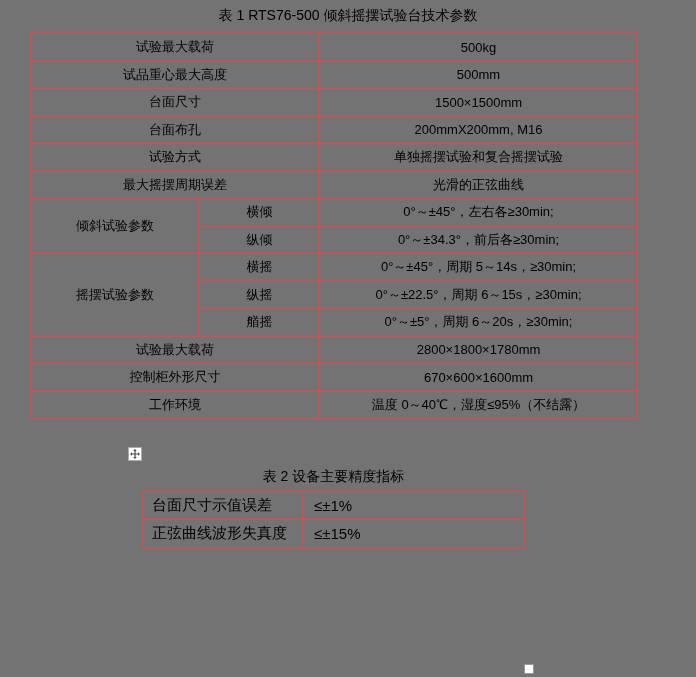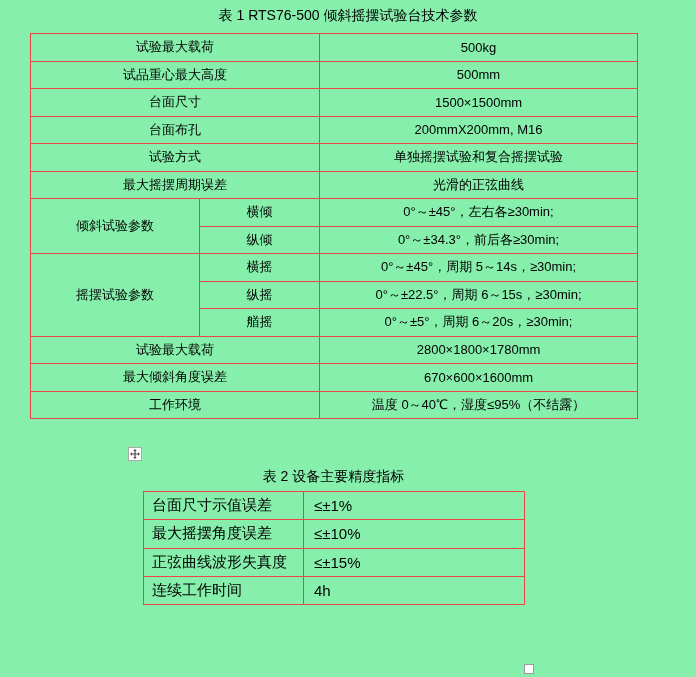--- a/index.html
+++ b/index.html
@@ -1,17 +1,17 @@
 <!DOCTYPE html>
 <html><head>
 <meta charset="utf-8">
 <style>
   html, body { margin:0; padding:0; background:#ffffff; }
   .page {
-    position:relative; width:696px; height:677px; background:#86efac;
+    position:relative; width:696px; height:677px; background:#737373;
     font-family:"Liberation Sans", sans-serif; color:#000000; overflow:hidden;
   }
   .tbl-title {
     position:absolute; text-align:center; font-size:14px; color:#000;
     white-space:nowrap;
   }
   .t1-title { top:7px; left:0; width:696px; }
   .t2-title { top:468px; left:143px; width:381px; }
 
   table { border-collapse:collapse; table-layout:fixed; position:absolute; }
@@ -101,21 +101,21 @@
       <tr>
         <td>艏摇</td>
         <td>0°～±5°，周期 6～20s，≥30min;</td>
       </tr>
 
       <tr>
         <td colspan="2">试验最大载荷</td>
         <td>2800×1800×1780mm</td>
       </tr>
       <tr>
-        <td colspan="2">最大倾斜角度误差</td>
+        <td colspan="2">控制柜外形尺寸</td>
         <td>670×600×1600mm</td>
       </tr>
       <tr>
         <td colspan="2">工作环境</td>
         <td>温度 0～40℃，湿度≤95%（不结露）</td>
       </tr>
     </tbody>
   </table>
 
   <div class="move-handle">
@@ -132,29 +132,21 @@
     <colgroup>
         <col style="width:160px">
         <col style="width:221px">
       </colgroup>
     <tbody>
       <tr>
         <td class="lbl2">台面尺寸示值误差</td>
         <td class="val2">≤±1%</td>
       </tr>
       <tr>
-        <td class="lbl2">最大摇摆角度误差</td>
-        <td class="val2">≤±10%</td>
-      </tr>
-      <tr>
         <td class="lbl2">正弦曲线波形失真度</td>
         <td class="val2">≤±15%</td>
-      </tr>
-      <tr>
-        <td class="lbl2">连续工作时间</td>
-        <td class="val2">4h</td>
       </tr>
     </tbody>
   </table>
 
   <div class="resize-handle"></div>
 
 </div>
 
 </body></html>

